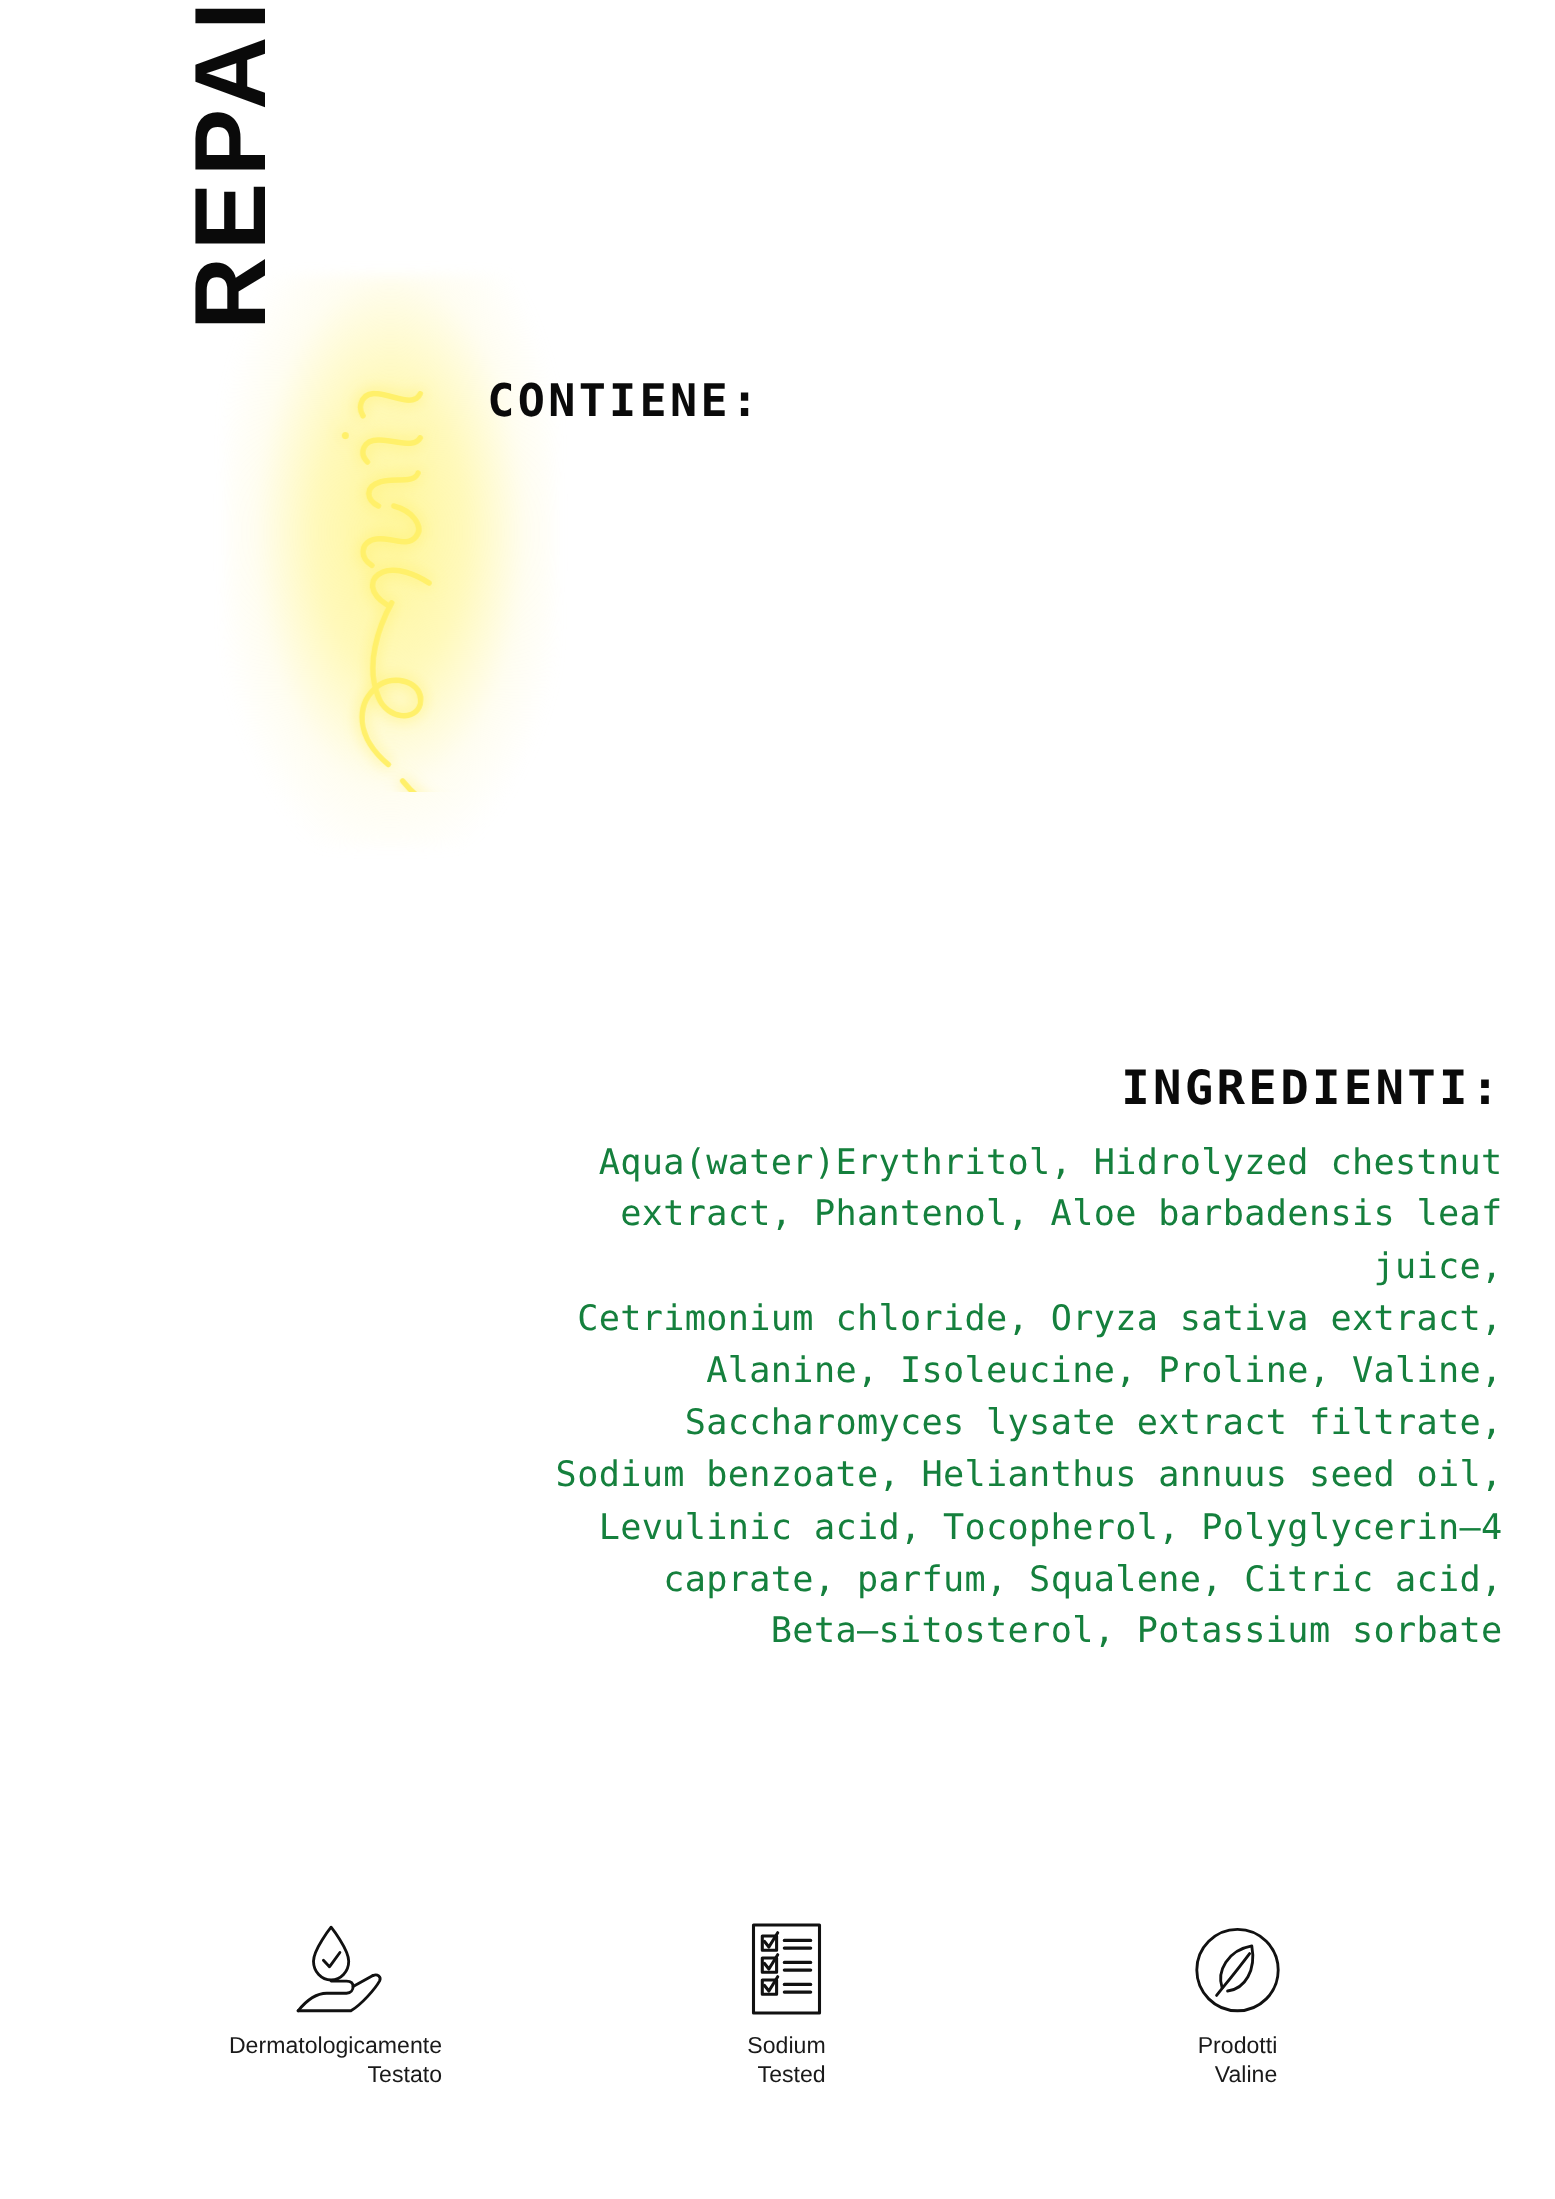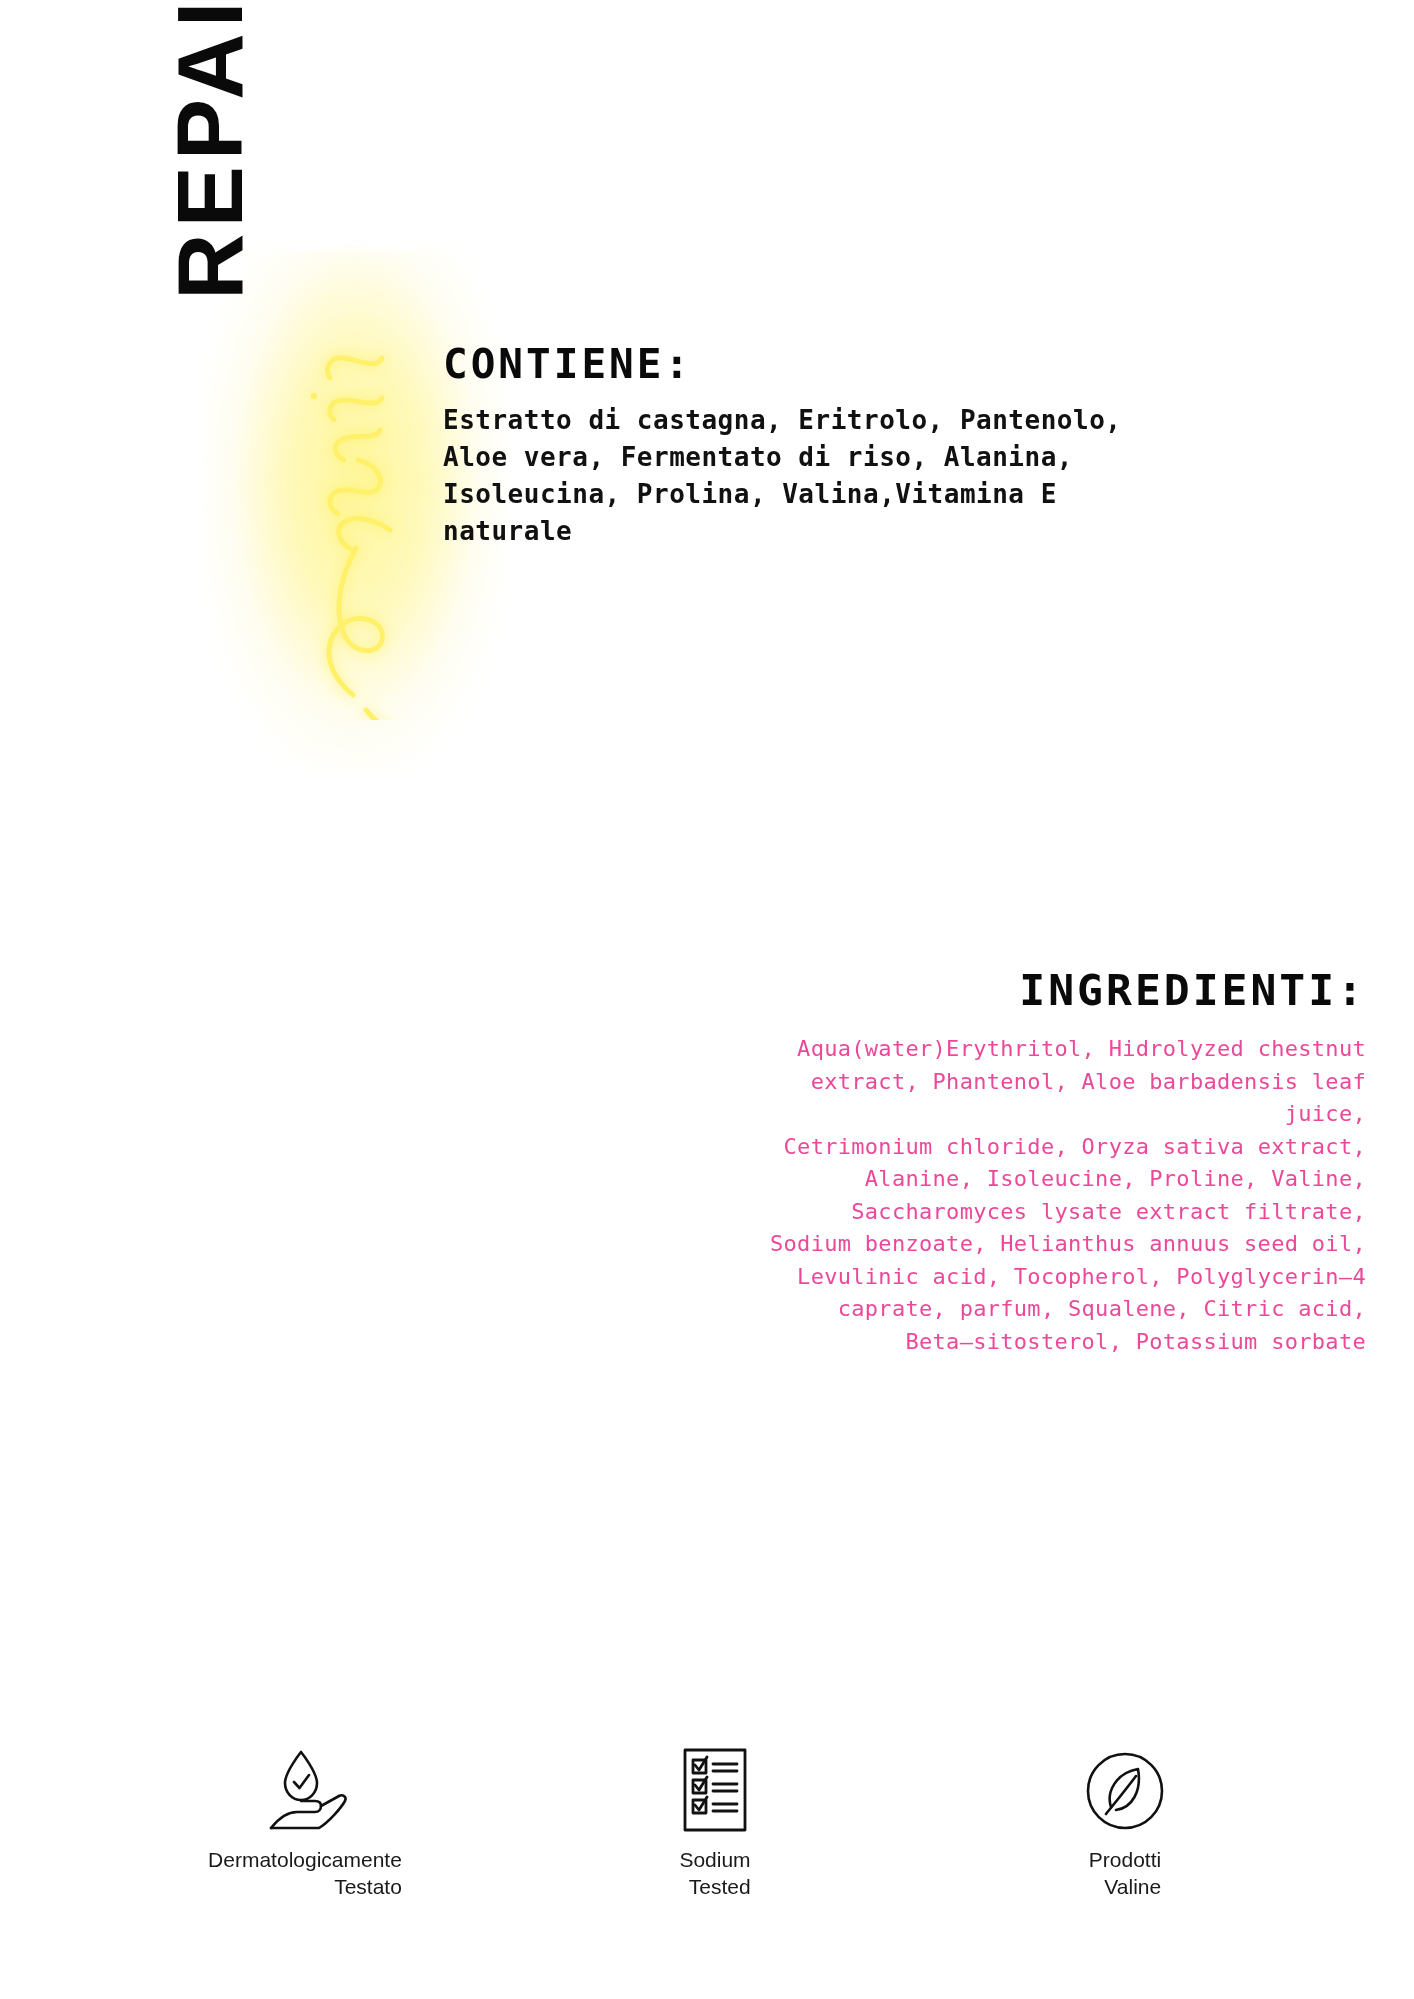--- a/index.html
+++ b/index.html
@@ -74,23 +74,23 @@
     line-height: 1.42;
     font-weight: 700;
     color: #111;
     letter-spacing: 0.5px;
     white-space: pre-wrap;
   }
 
   #ingredienti-block { left: 466px; top: 965px; width: 900px; text-align: right; }
   #ingredienti-block .heading { font-size: 43px; margin: 0 0 18px 0; }
   #ingredienti-block .body {
-    font-size: 22px;
+    font-size: 32px;
     line-height: 1.48;
-    color: #ec4899;
+    color: #15803d;
     letter-spacing: 0.3px;
     white-space: pre-wrap;
   }
 
   
   #badges {
     position: absolute;
     left: 180px;
     top: 1740px;
     width: 1070px;
@@ -152,24 +152,20 @@
         <circle cx="214" cy="176" r="3.2" fill="#fff06a" stroke="none"></circle>
         <path d="M 232 192 C 242 186, 254 192, 252 206 C 250 222, 240 238, 252 244"></path>
         <path d="M -100 228 C -120 244, -134 268, -128 288"></path>
       </g>
     </g>
   </svg>
 </div>
 
 <div class="block" id="contiene-block">
   <div class="heading">CONTIENE:</div>
-  <div class="body">Estratto di castagna, Eritrolo, Pantenolo,
-Aloe vera, Fermentato di riso, Alanina,
-Isoleucina, Prolina, Valina,Vitamina E
-naturale</div>
 </div>
 
 <div class="block" id="ingredienti-block">
   <div class="heading">INGREDIENTI:</div>
   <div class="body">Aqua(water)Erythritol, Hidrolyzed chestnut
 extract, Phantenol, Aloe barbadensis leaf
 juice,
 Cetrimonium chloride, Oryza sativa extract,
 Alanine, Isoleucine, Proline, Valine,
 Saccharomyces lysate extract filtrate,

